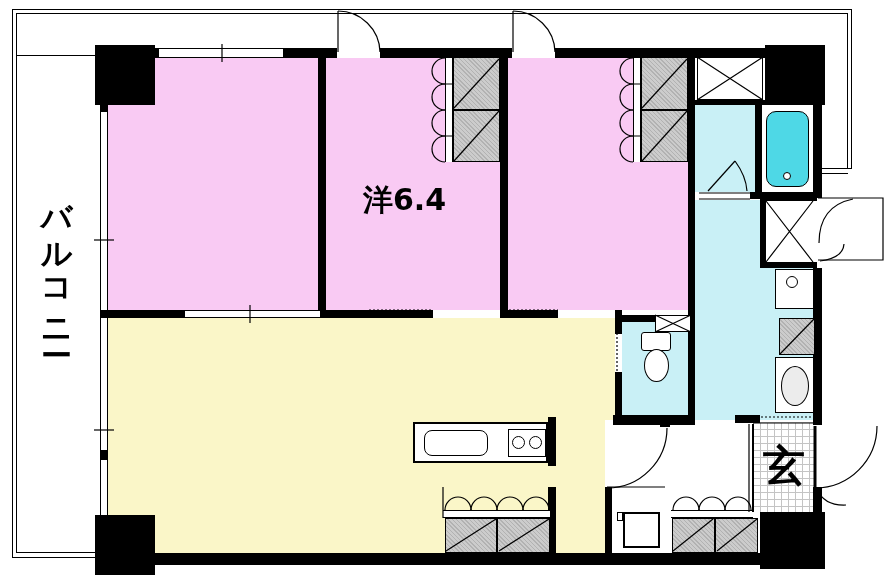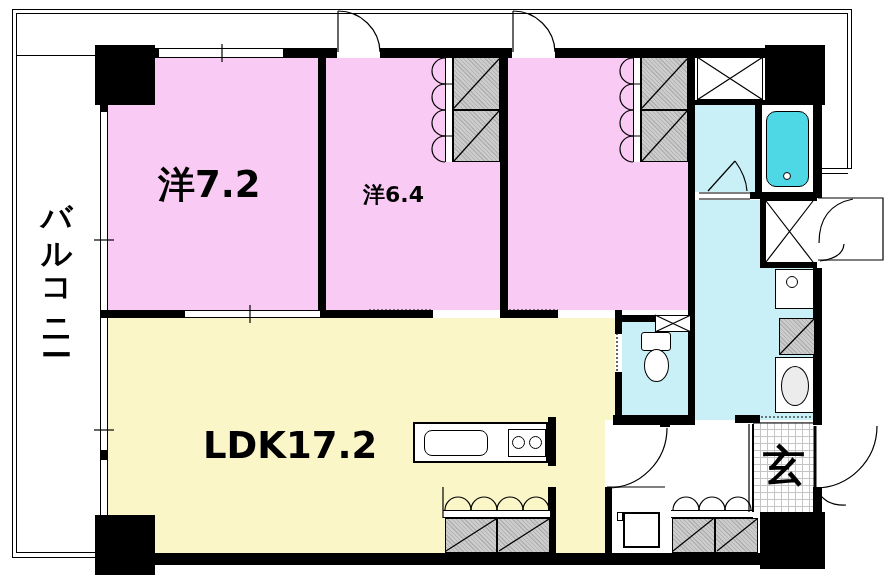--- a/index.html
+++ b/index.html
@@ -243,18 +243,16 @@
 
       <g>
         <path d="M753,423 L813,423"></path>
           <path d="M753,424 L753,512" stroke-width="2"></path>
           <path d="M749,424 L749,512"></path>
       </g>
     </g>
   </svg>
 
   <div class="vlbl" style="left:36px;top:182px;font-size:31px;">バルコニー</div>
-  <div class="lbl" style="left:158px;top:160px;font-size:37px;">洋7.2</div>
-  <div class="lbl" style="left:363px;top:180px;font-size:22px;">洋6.4</div>
-  <div class="lbl" style="left:203px;top:424px;font-size:37px;">LDK17.2</div>
+  <div class="lbl" style="left:363px;top:180px;font-size:30px;">洋6.4</div>
   <div class="lbl" style="left:763px;top:438px;font-size:42px;">玄</div>
 
 </div>
 
 </body></html>

